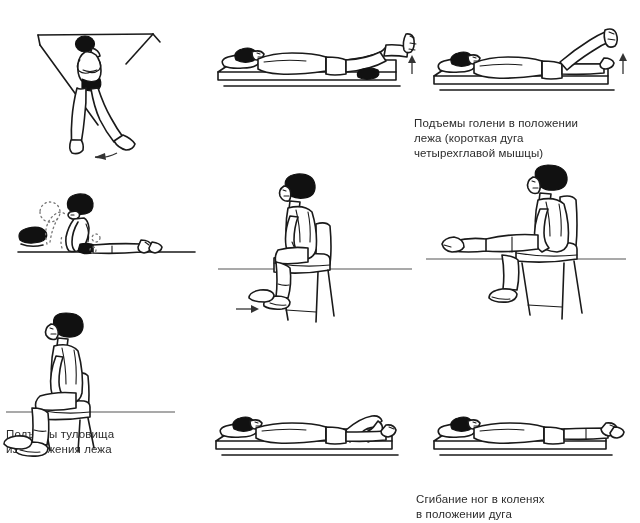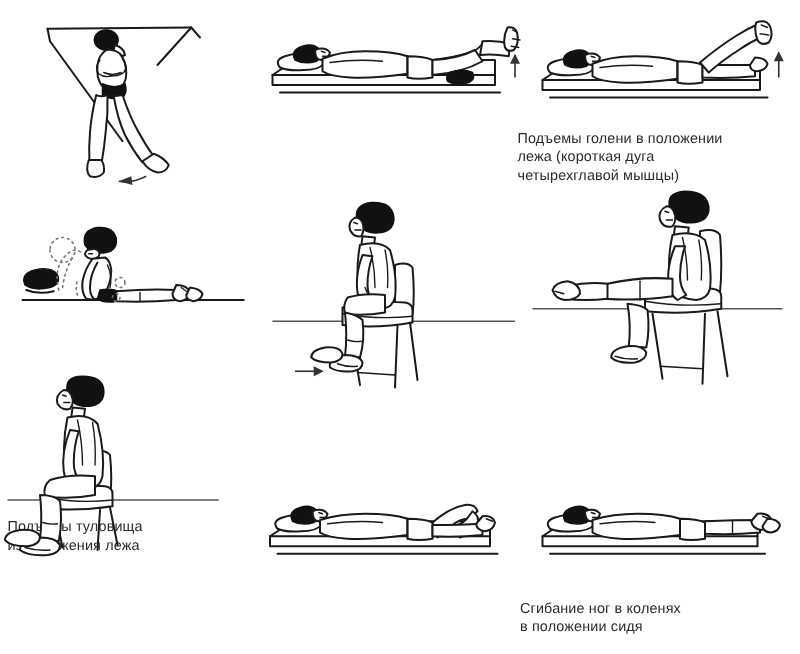--- a/index.html
+++ b/index.html
@@ -17,20 +17,21 @@
     color: #2a2a2a;
     -webkit-font-smoothing: antialiased;
   }
   .sheet {
     position: absolute;
     inset: 0;
     background: #ffffff;
   }
   .cell {
     position: absolute;
+    margin-top: 12px;
   }
   .fig {
     position: absolute;
     display: block;
   }
   .caption {
     position: absolute;
     font-size: 11.5px;
     line-height: 15.2px;
     color: #2b2b2b;
@@ -256,21 +257,21 @@
 
       <path class="white" d="M76 124 q12 0 14 6 q0 6 -8 7 q-12 1 -18 -3 q-2 -7 12 -10 z"></path>
       <path class="ln-t" d="M70 131 q8 3 16 2"></path>
 
       <path class="white" d="M60 118 q12 -1 14 5 q0 6 -9 7 q-12 0 -16 -4 q0 -6 11 -8 z"></path>
 
       <path class="arrl" d="M36 137 L54 137"></path>
       <path class="arr" d="M59 137 l-8 4 l0 -8 z"></path>
     </svg>
     <div class="caption cap5">Сгибание ног в коленях
-в положении сидя</div>
+в положении дуга</div>
   </div>
 
   <div class="cell c6">
     <svg class="fig" width="220" height="160" viewBox="0 0 220 160">
 
       <path class="ln-h" d="M6 92 L206 92"></path>
 
       <path class="white" d="M140 30 q12 -3 16 3 q2 26 0 46 q-7 4 -16 1 z"></path>
 
       <path class="white" d="M96 80 q24 -6 54 -4 q7 1 7 6 l0 10 q-30 5 -61 2 l0 -9 z"></path>

